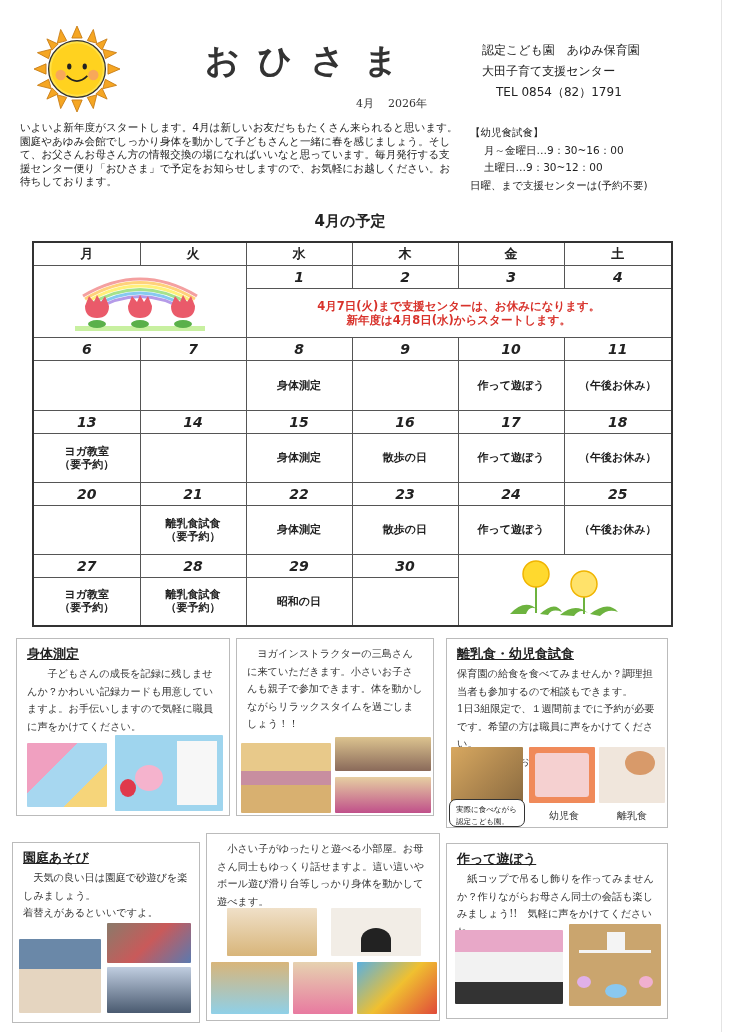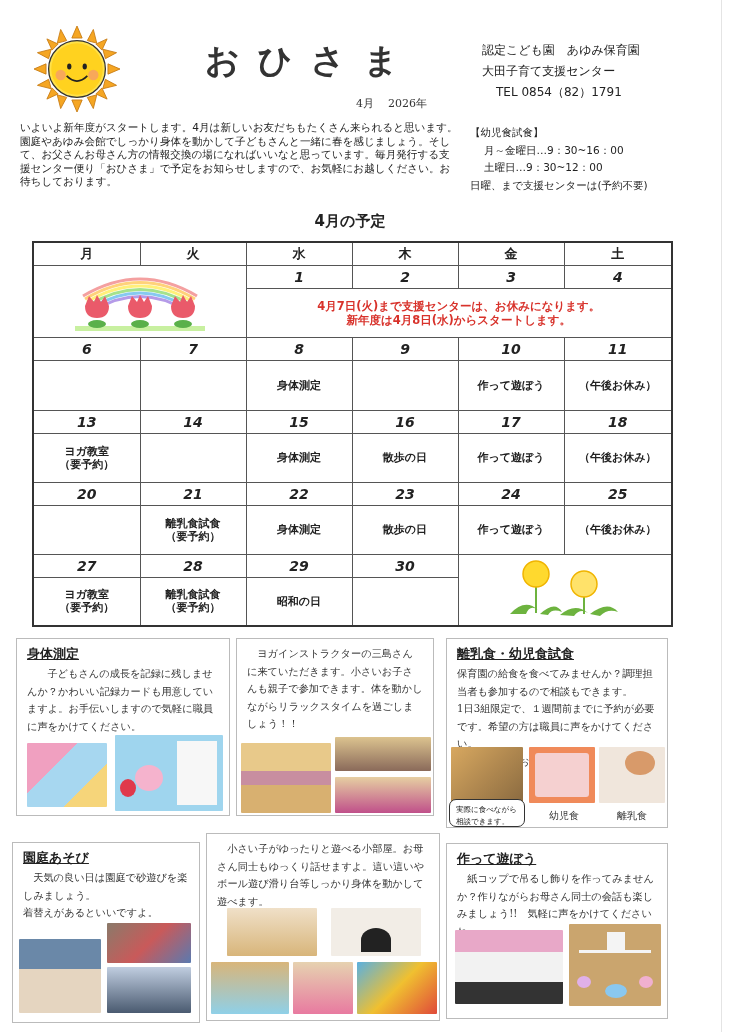--- a/index.html
+++ b/index.html
@@ -262,21 +262,21 @@
 1日3組限定で、１週間前までに予約が必要です。希望の方は職員に声をかけてください。
 （エプロン　お手拭き持参）</p>
   <div class="photo" style="left:4px;top:108px;width:72px;height:56px;background:linear-gradient(135deg,#d8a860,#8a6a40)"></div>
   <div class="photo" style="left:82px;top:108px;width:66px;height:56px;background:#f08a5a">
     <div style="position:absolute;left:6px;top:6px;width:54px;height:44px;background:#f5d0d0;border-radius:3px"></div>
   </div>
   <div class="photo" style="left:152px;top:108px;width:66px;height:56px;background:#f0e6dc">
     <div style="position:absolute;left:26px;top:4px;width:30px;height:24px;border-radius:50%;background:#d89a6a"></div>
   </div>
   <div class="callout" style="left:2px;top:160px;width:76px;height:28px;white-space:pre-line">実際に食べながら
-相談できます。</div>
+認定こども園。</div>
   <div class="caption" style="left:102px;top:170px">幼児食</div>
   <div class="caption" style="left:170px;top:170px">離乳食</div>
 </div>
 
 <div class="box" style="left:12px;top:842px;width:188px;height:181px">
   <h3>園庭あそび</h3>
   <p style="white-space:pre-line">　天気の良い日は園庭で砂遊びを楽しみましょう。
 着替えがあるといいですよ。</p>
   <div class="photo" style="left:6px;top:96px;width:82px;height:74px;background:linear-gradient(180deg,#6a88a8 0 40%,#e5d5c0 40%)"></div>
   <div class="photo" style="left:94px;top:80px;width:84px;height:40px;background:linear-gradient(135deg,#8a7a6a,#c95a5a,#5a7ab0)"></div>

